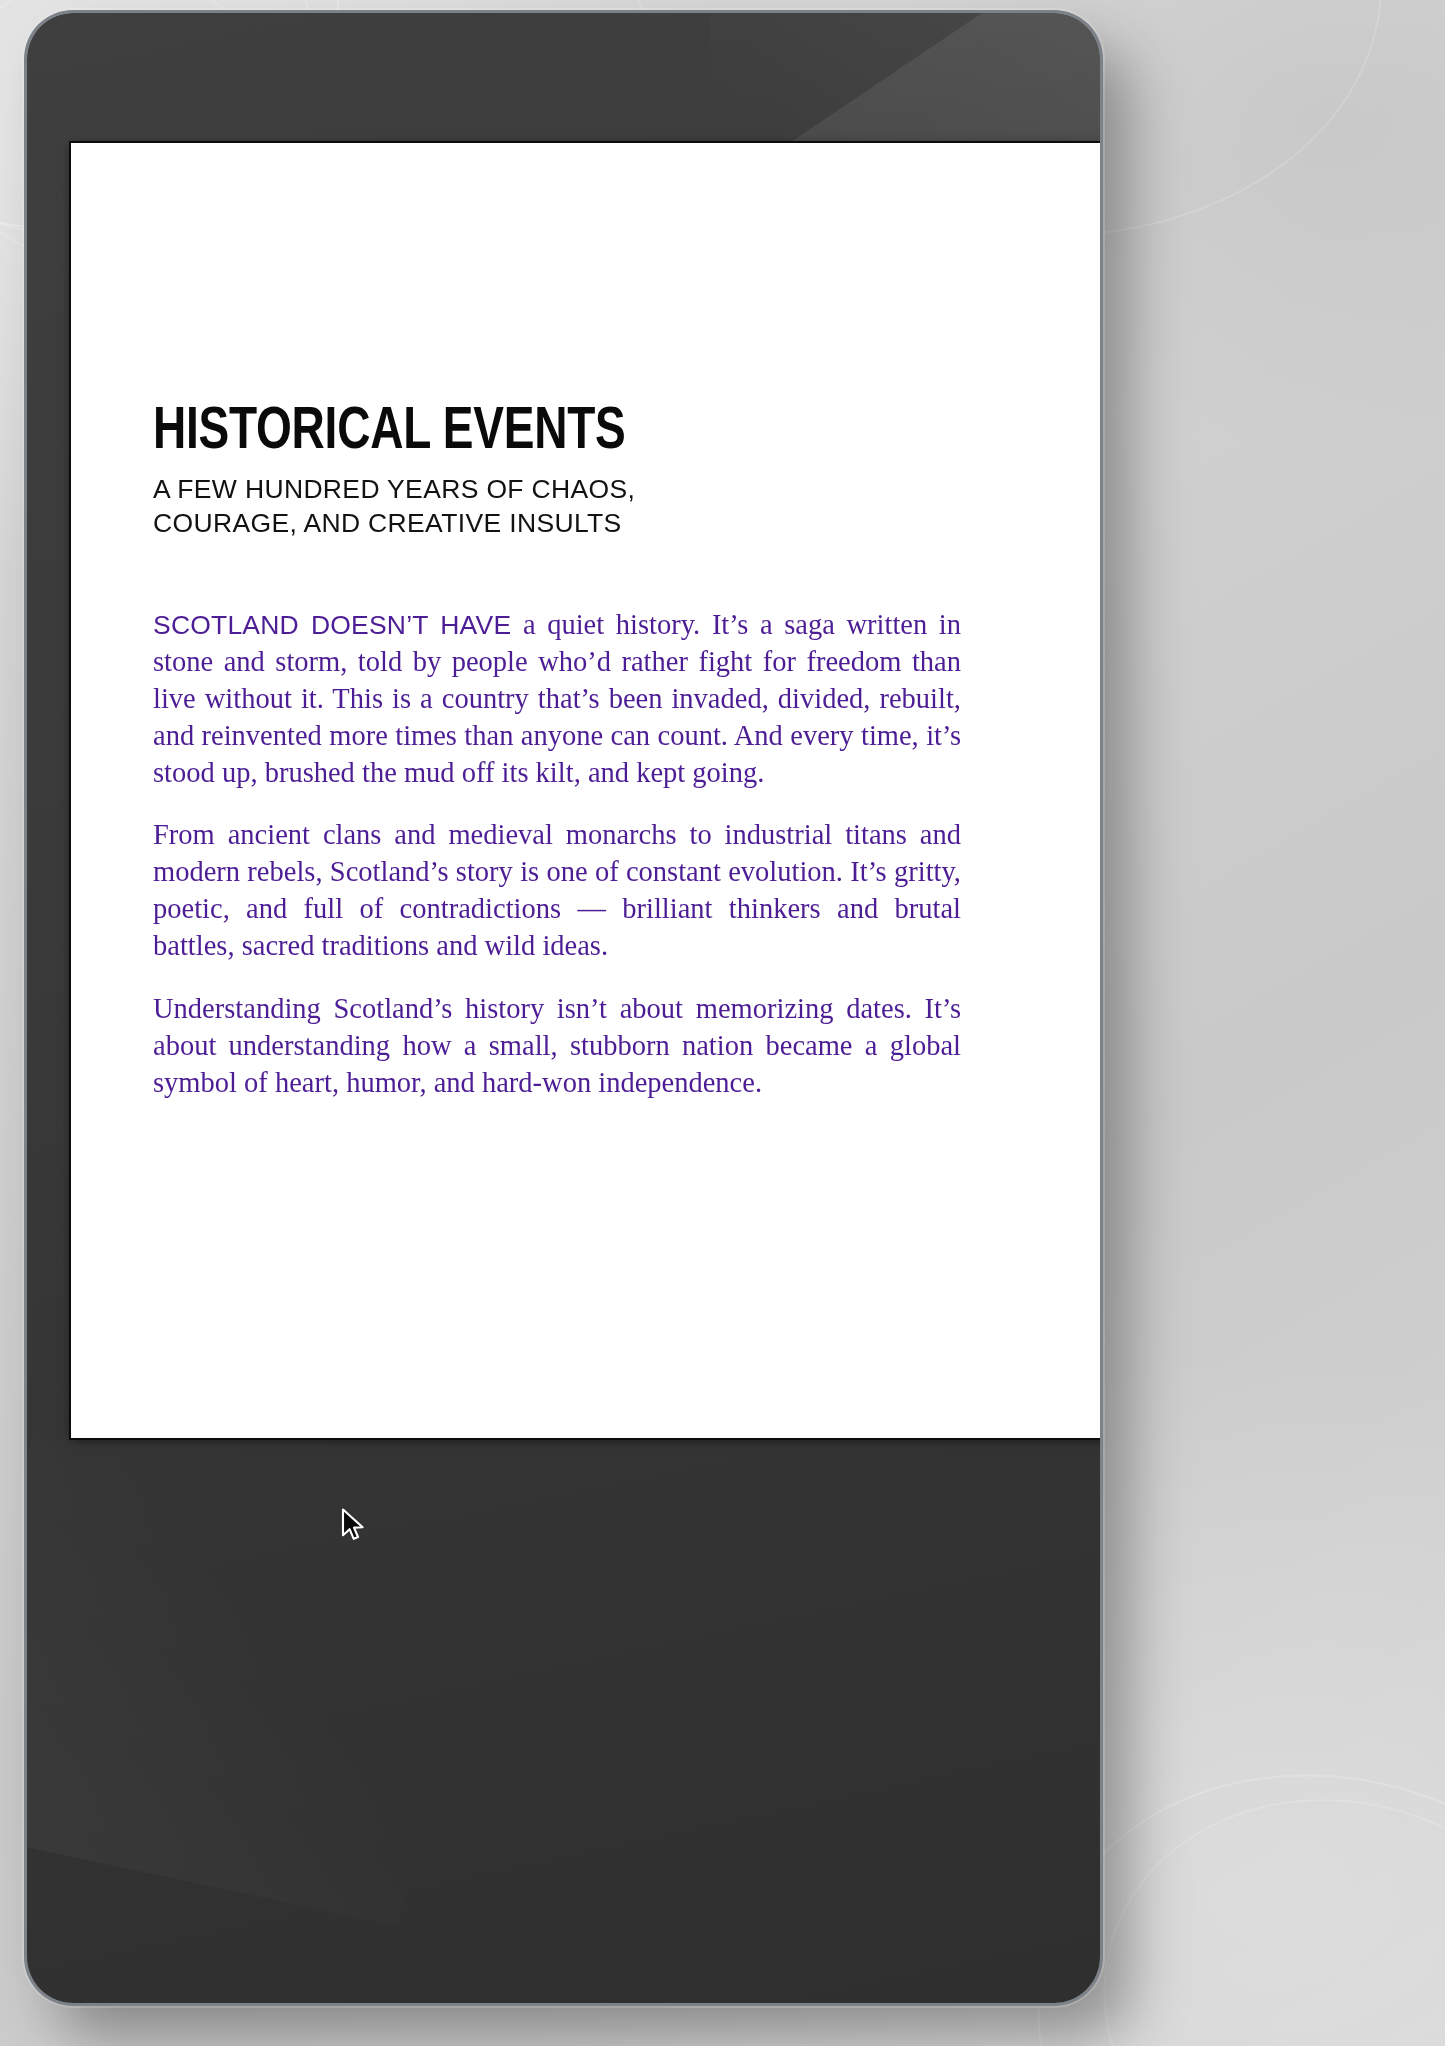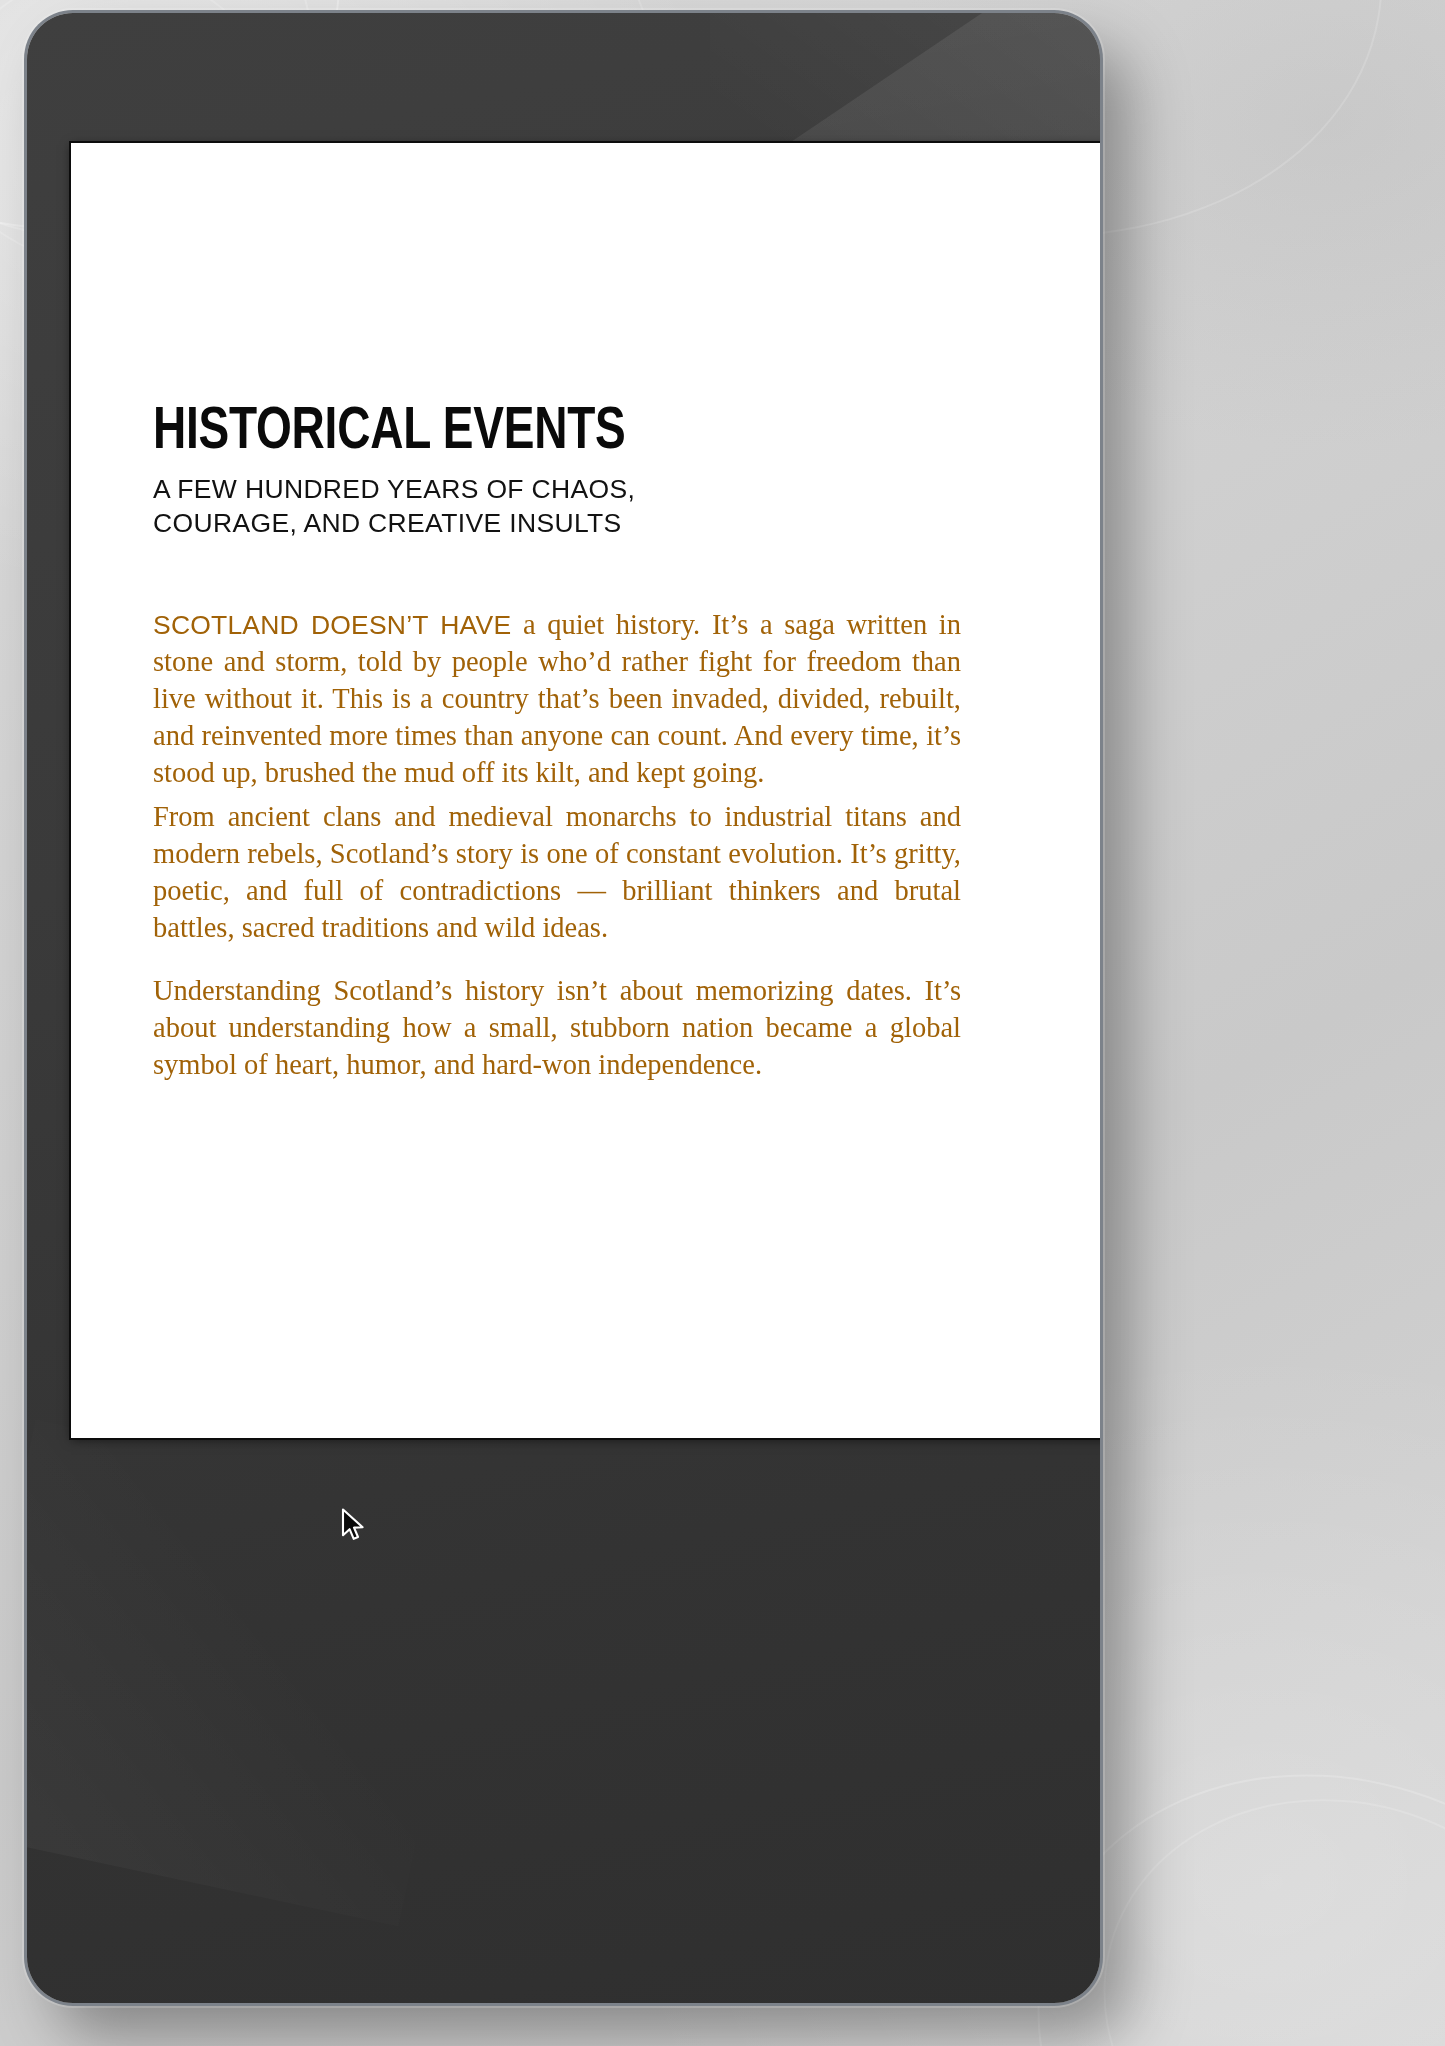--- a/index.html
+++ b/index.html
@@ -130,27 +130,27 @@
     line-height: 1.30;
     letter-spacing: 0.35px;
     color: #121212;
     max-width: 560px;
   }
   .body-para {
     margin: 0;
     font-family: "Liberation Serif", "DejaVu Serif", serif;
     font-size: 28.5px;
     line-height: 1.295;
-    color: #a16207;
+    color: #4c1d95;
     text-align: justify;
     text-justify: inter-word;
     hyphens: none;
   }
   #para-1 { margin-top: 66px; }
-  #para-2 { margin-top: 8px; }
+  #para-2 { margin-top: 26px; }
   #para-3 { margin-top: 26px; }
   .lede {
     font-family: "Liberation Sans", sans-serif;
     font-weight: 400;
     font-size: 26.5px;
     letter-spacing: 0.2px;
   }
 
   
   #cursor {

